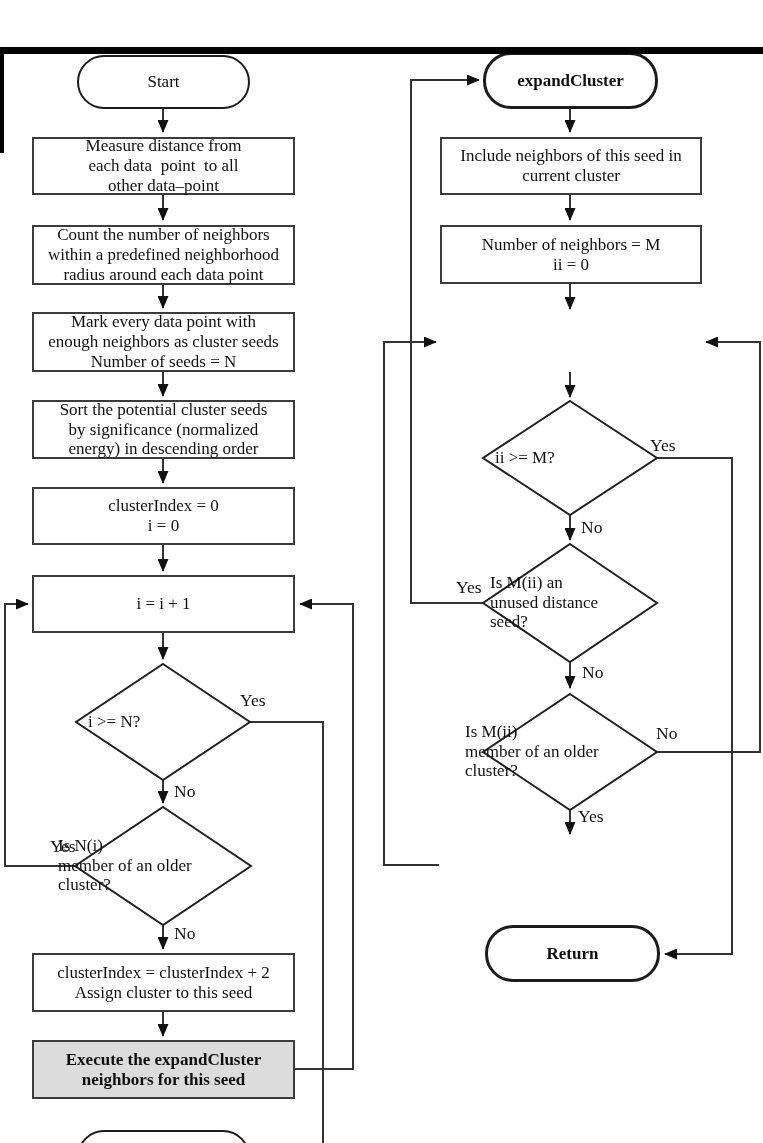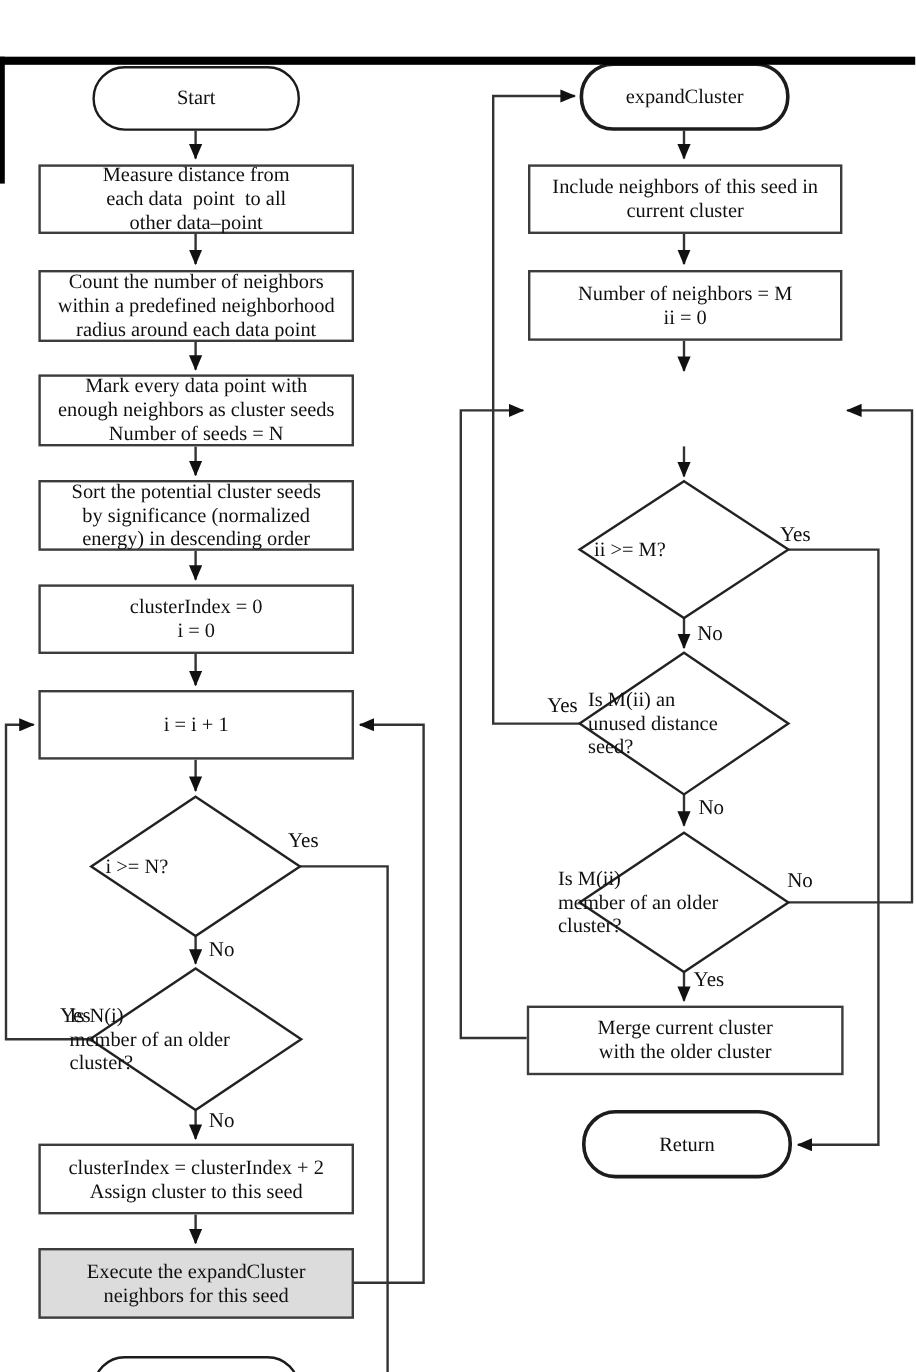--- a/index.html
+++ b/index.html
@@ -7,21 +7,21 @@
   .stage {
     position:relative; width:763px; height:1143px; background:#ffffff;
     font-family:"Liberation Serif","DejaVu Serif",serif; color:#101010; overflow:hidden;margin-top:47px;
   }
   svg.wires { position:absolute; left:0; top:0; z-index:1; }
   .node {
     position:absolute; display:flex; align-items:center; justify-content:center;
     text-align:center; white-space:pre-wrap; font-size:17px; line-height:1.16; z-index:2;
   }
   .rect    { background:#ffffff; border:2px solid #3c3c3c; }
-  .shaded  { background:#dcdcdc; }
+  .shaded  { background:#dcdcdc;font-weight:bold; }
   .stadium { background:#ffffff; border:2px solid #1c1c1c; border-radius:28px; }
   .stadium.shaded { border-width:3px; }
   .dtext {
     position:absolute; transform:translate(-50%,-50%); text-align:left;
     white-space:pre-wrap; font-size:17px; line-height:1.16; z-index:2; width:210px;
   }
   .elabel { position:absolute; font-size:17.5px; z-index:2; }
   .scanbar { position:absolute; background:#000000; z-index:4; }
 </style>
 </head>
@@ -124,22 +124,20 @@
   <div class="dtext" style="left:570px;top:411px;width:150px">ii &gt;= M?</div>
 
   <div class="dtext" style="left:570px;top:556px;width:160px">Is M(ii) an
 unused distance
 seed?</div>
 
   <div class="dtext" style="left:570px;top:705px">Is M(ii)
 member of an older
 cluster?</div>
 
-  <div class="node rect" style="left:439px;top:791px;width:264px;height:58px">Merge current cluster
-with the older cluster</div>
 
   <div class="node stadium shaded" style="left:485px;top:878px;width:175px;height:57px">Return</div>
 
   <div class="elabel" style="left:240px;top:643px">Yes</div>
   <div class="elabel" style="left:174px;top:734px">No</div>
   <div class="elabel" style="left:50px;top:789px">Yes</div>
   <div class="elabel" style="left:174px;top:876px">No</div>
   <div class="elabel" style="left:650px;top:388px">Yes</div>
   <div class="elabel" style="left:581px;top:470px">No</div>
   <div class="elabel" style="left:456px;top:530px">Yes</div>

